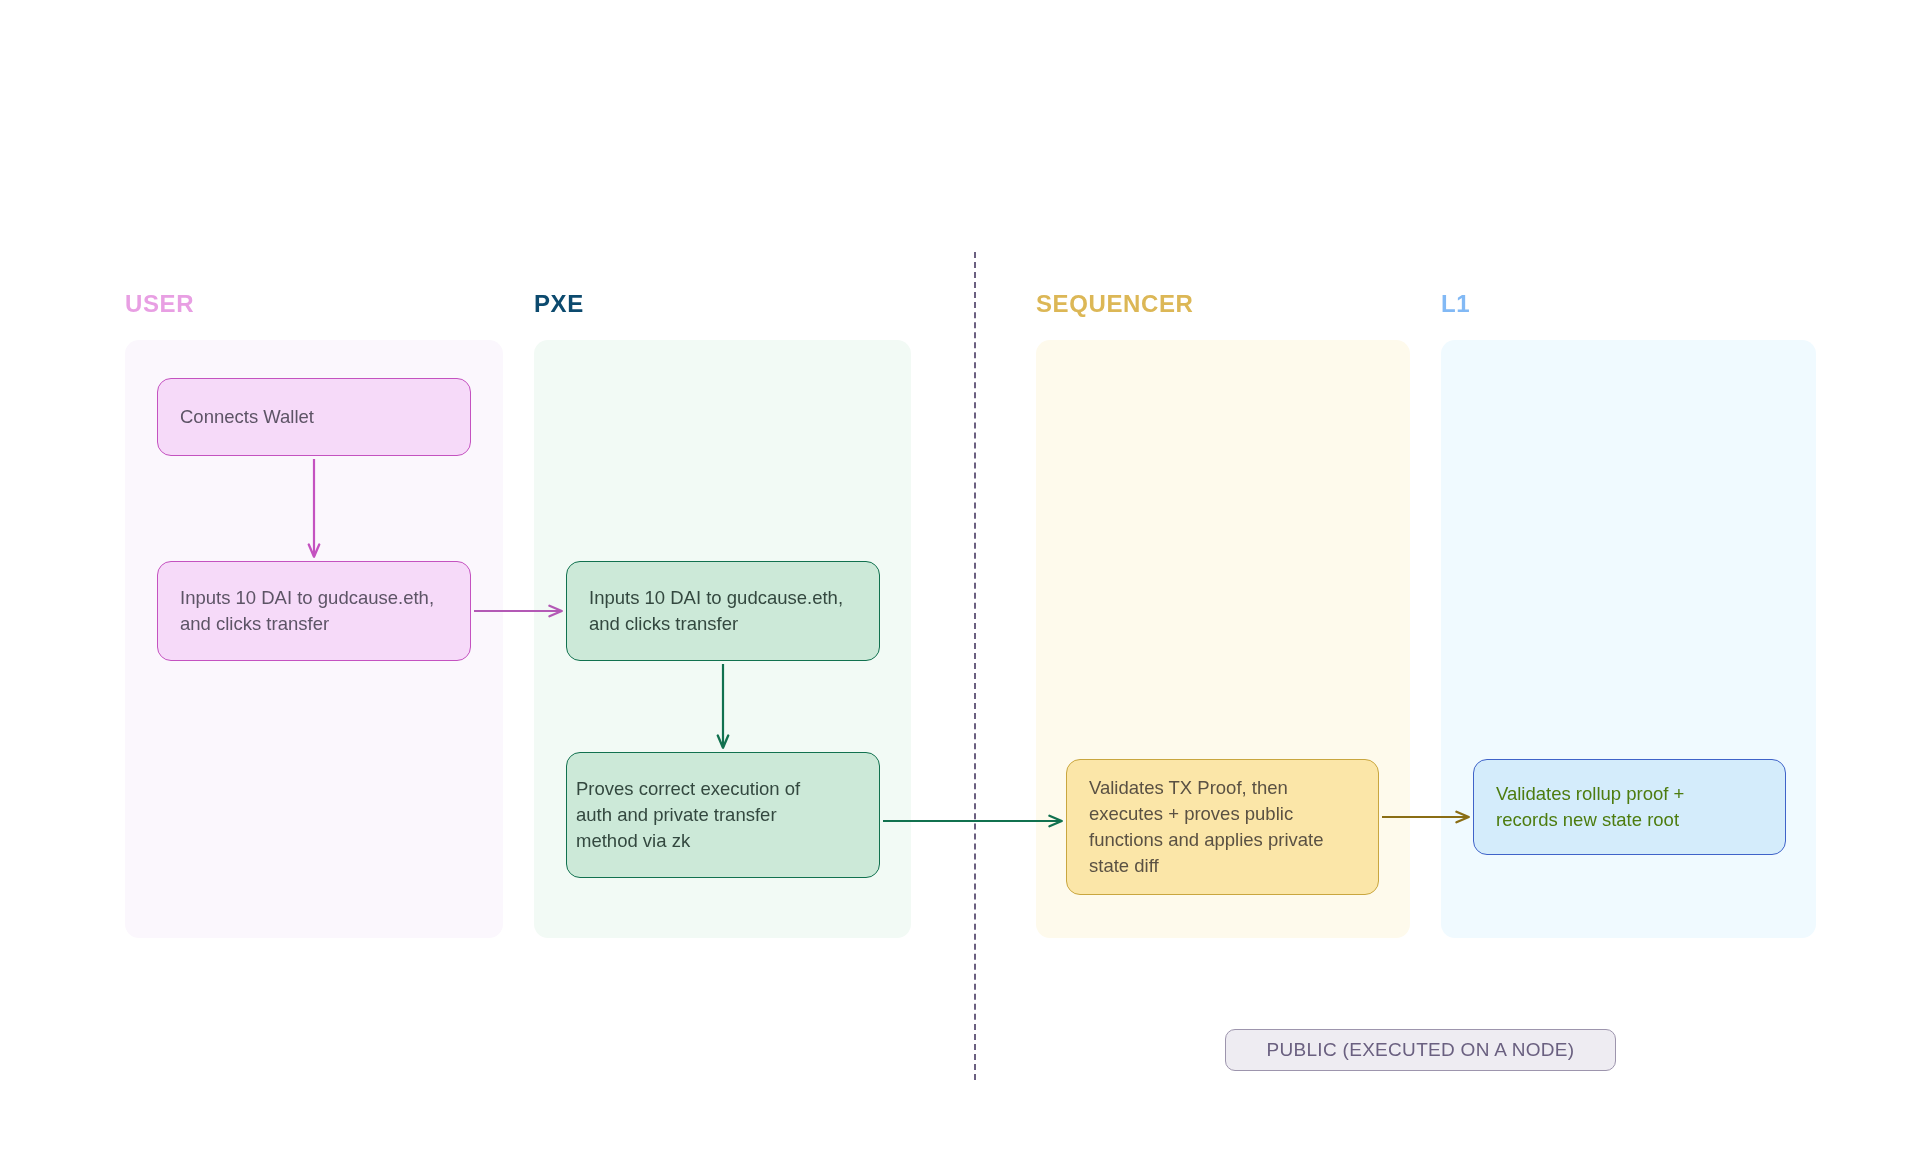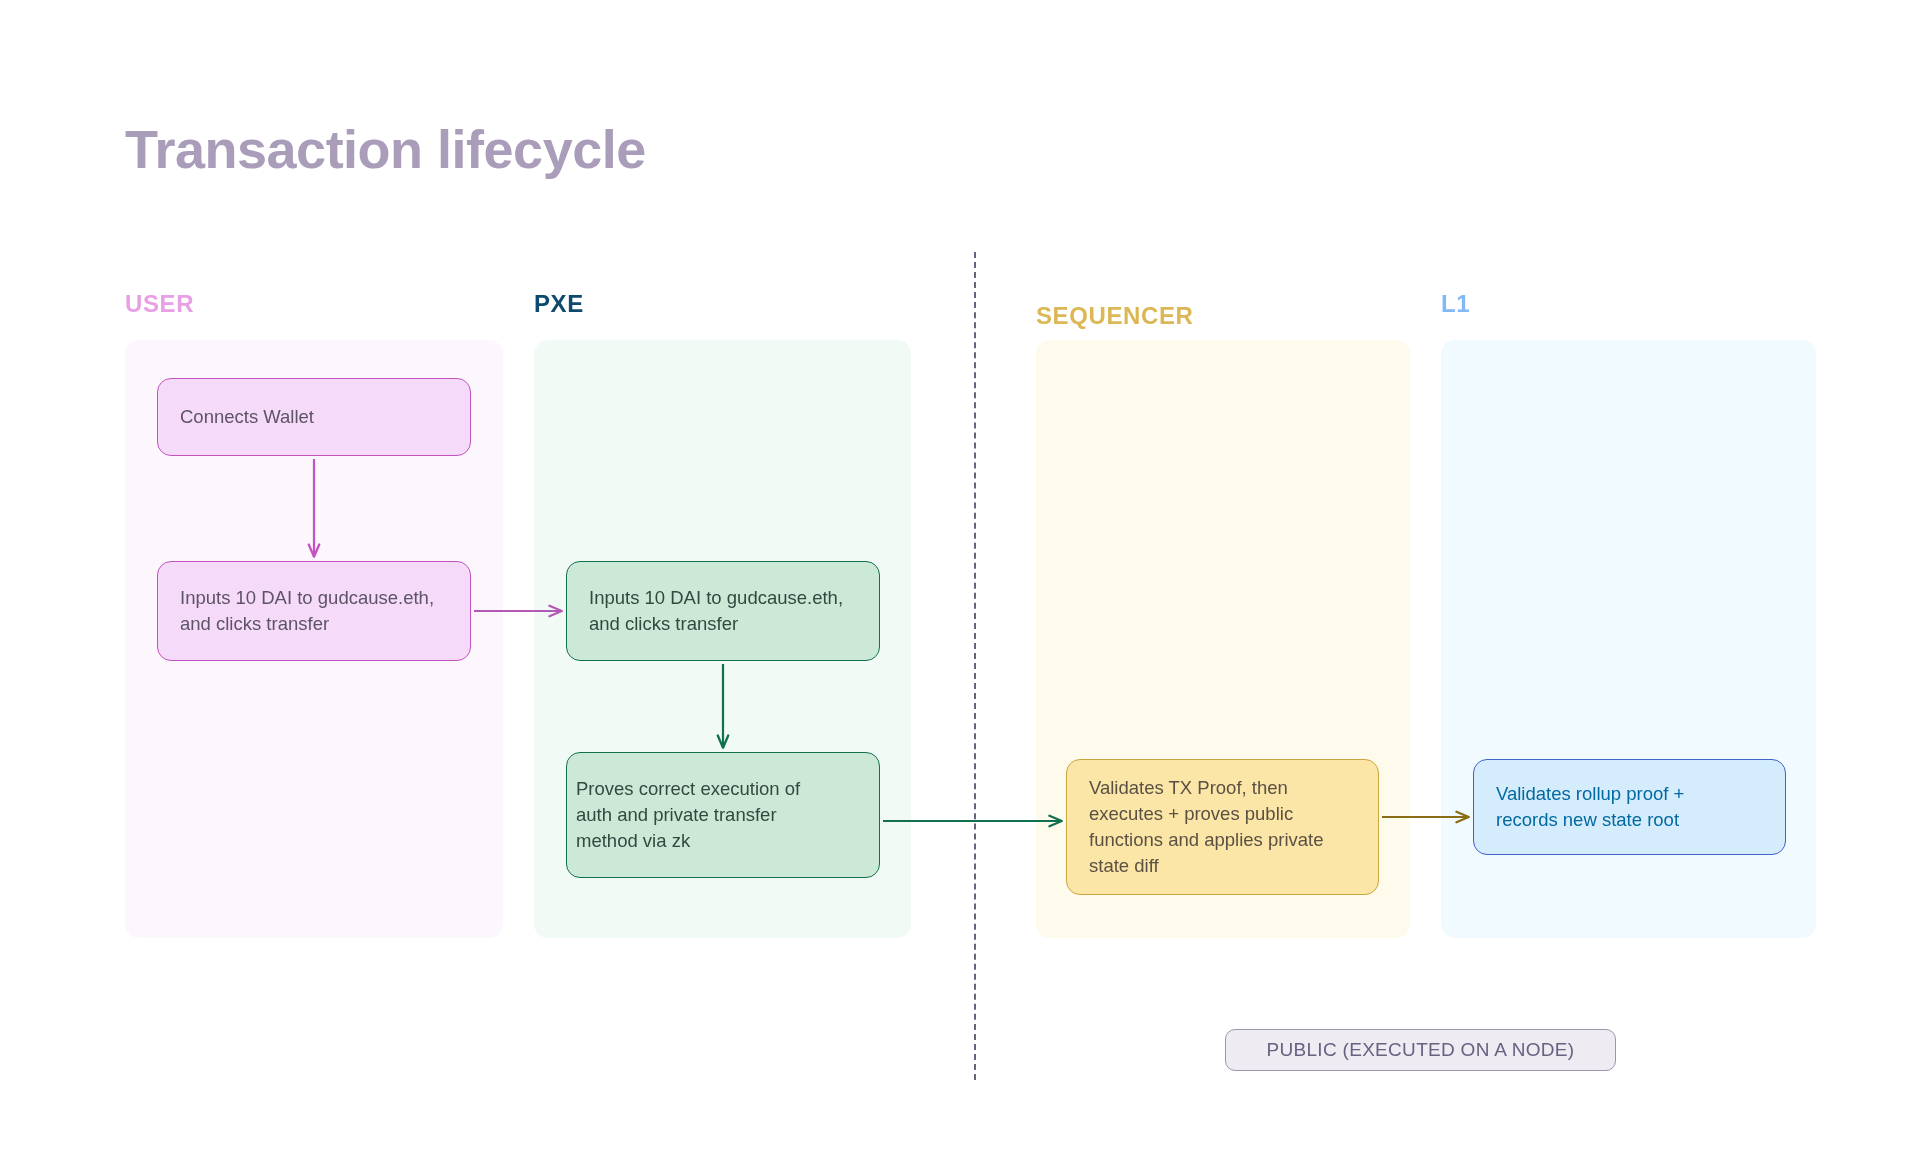--- a/index.html
+++ b/index.html
@@ -92,28 +92,27 @@
     background: #eeecf2;
     border-color: #9d95ad;
     color: #6a6080;
   }
 </style>
 </head>
 <body>
 
 <div id="stage">
 
-  <div id="page-title">Transaction lifecycle</div>
 
   <div id="columns-root">
       <div class="col-header" style="left: 125px; top: 290px; color: rgb(232, 159, 227); text-align: center;">USER</div>
       <div class="col-panel" style="left: 125px; top: 340px; width: 378px; height: 598px; background: rgb(251, 247, 253);"></div>
       <div class="col-header" style="left: 534px; top: 290px; color: #0c4a6e;">PXE</div>
       <div class="col-panel" style="left: 534px; top: 340px; width: 377px; height: 598px; background: rgb(242, 250, 245);"></div>
-      <div class="col-header" style="left: 1036px; top: 290px; color: rgb(220, 183, 86); margin-top: 12px;">SEQUENCER</div>
+      <div class="col-header" style="left: 1036px; top: 290px; color: rgb(220, 183, 86);">SEQUENCER</div>
       <div class="col-panel" style="left: 1036px; top: 340px; width: 374px; height: 598px; background: rgb(254, 250, 236);"></div>
       <div class="col-header" style="left: 1441px; top: 290px; color: rgb(130, 185, 245);">L1</div>
       <div class="col-panel" style="left: 1441px; top: 340px; width: 375px; height: 598px; background: rgb(240, 250, 255);"></div>
     </div>
 
   <div id="divider"></div>
 
   <svg id="arrow-layer" viewBox="0 0 1920 1154">
       <defs>
         <marker id="mk0" viewBox="0 0 10 10" refX="8.5" refY="5" markerWidth="7" markerHeight="7" orient="auto-start-reverse" markerUnits="strokeWidth">
@@ -156,20 +155,20 @@
 auth and private transfer
 method via zk</div>
       </div>
       <div class="node" style="left: 1066px; top: 759px; width: 313px; height: 136px; background: rgb(251, 230, 168); border-color: rgb(201, 166, 63);">
         <div class="node-label" style="color: rgb(90, 81, 67);">Validates TX Proof, then
 executes + proves public
 functions and applies private
 state diff</div>
       </div>
       <div class="node" style="left: 1473px; top: 759px; width: 313px; height: 96px; background: rgb(212, 236, 251); border-color: rgb(63, 99, 201);">
-        <div class="node-label" style="color: #0369a1;">Validates rollup proof +
+        <div class="node-label" style="color: #4d7c0f;">Validates rollup proof +
 records new state root</div>
       </div>
     </div>
 
   <div class="badge" id="badge-public">PUBLIC (EXECUTED ON A NODE)</div>
 
 </div>
 
 </body></html>

